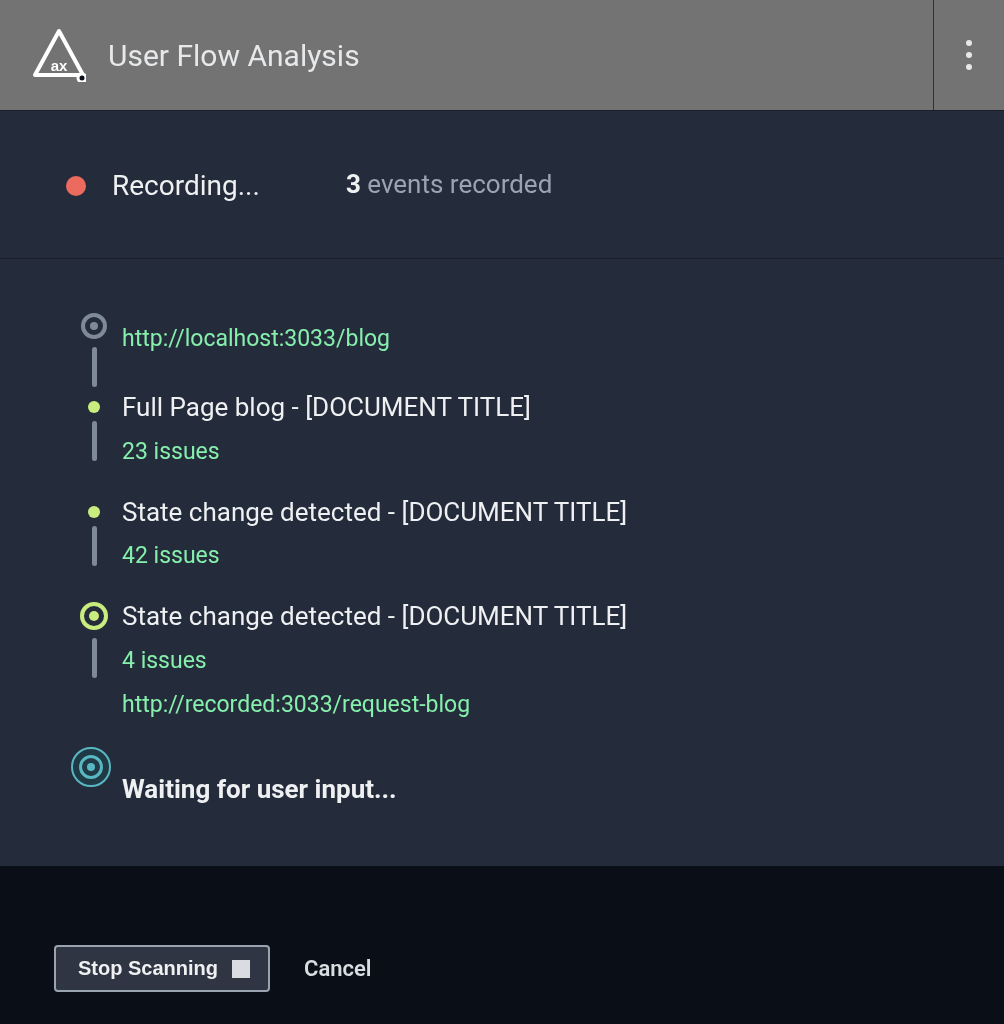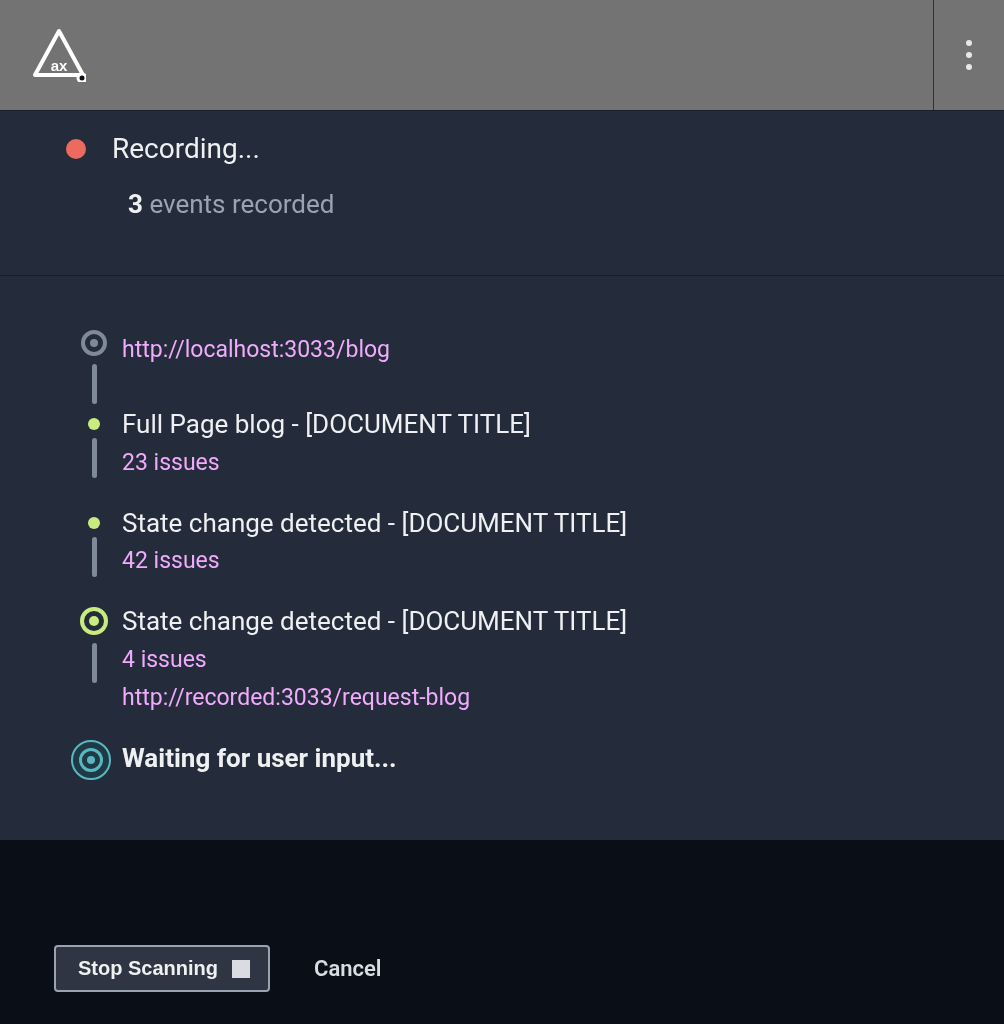--- a/index.html
+++ b/index.html
@@ -47,23 +47,23 @@
     align-items: center;
     justify-content: center;
     cursor: pointer;
   }
   .kebab { display:flex; flex-direction:column; gap:6px; }
   .kebab span { width:6px; height:6px; border-radius:50%; background:#e6e8ea; }
 
   
   .status {
     background: #242c3b;
-    padding: 21px 66px 56px 66px;
+    padding: 58px 66px 56px 66px;
     display: flex;
-    flex-direction: column;
+    flex-direction: row;
     gap: 24px;
     border-top: 1px solid #1a1f2b;
   }
   .status-row1 { display:flex; align-items:center; gap: 26px; }
   .rec-dot { width:20px; height:20px; border-radius:50%; background:#ec6a5e; }
   .status-title { font-size: 28px; font-weight: 400; color:#eef0f2; }
   .status-sub { font-size: 26px; color:#9aa3b0; margin-left: 62px; }
   .status-sub b { color:#eef0f2; font-weight:700; }
 
   .thin-rule { height:1px; background:#1a1f2b; }
@@ -76,22 +76,22 @@
   .tl-row { display:flex; align-items:flex-start; }
   .tl-gutter {
     width: 56px;
     flex: 0 0 56px;
     display:flex; flex-direction:column; align-items:center;
     position: relative;
   }
   .tl-body { flex:1; padding-bottom: 28px; }
   .tl-body.tight { padding-bottom: 0; }
   .tl-title { font-size: 26px; color:#eef0f2; line-height:1.25; }
-  .tl-title.bold { font-weight:700; }
-  .tl-sub   { font-size: 23px; color:#f0abfc; margin-top: 6px; line-height:1.4; }
+  .tl-title.bold { font-weight:700;margin-top:24px; }
+  .tl-sub   { font-size: 23px; color:#86efac; margin-top: 12px; line-height:1.4; }
 
   .bullet {
     width: 26px; height:26px; border-radius:50%;
     display:flex; align-items:center; justify-content:center;
     margin-top: 2px;
   }
   .bullet.ring-gray { border:4px solid #7f8a99; }
   .bullet.ring-gray::after{ content:""; width:8px;height:8px;border-radius:50%;background:#7f8a99; }
 
   .bullet.small-green {
@@ -125,21 +125,21 @@
     flex:1; margin-top:8px; margin-bottom:4px;
     min-height:40px;
   }
 
   
   .footer {
     position: absolute;
     left:0; right:8px; bottom:0;
     background:#0a0e16;
     padding: 32px 54px;
-    display:flex; align-items:center; gap: 44px;
+    display:flex; align-items:center; gap: 34px;
   }
   .stop-btn {
     border:2px solid #9aa3b0;
     background:#2f3542;
     color:#eef0f2;
     font-size:20px;
     font-weight:600;
     padding: 10px 18px 10px 22px;
     border-radius:4px;
     display:flex; align-items:center; gap:14px;
@@ -155,20 +155,21 @@
 <body>
 
 <div class="header">
   <div class="logo">
     <svg viewBox="0 0 54 54" width="54" height="54">
       <polygon points="27,3 51,47 3,47" fill="none" stroke="#ffffff" stroke-width="4" stroke-linejoin="round"></polygon>
       <text x="27" y="43" text-anchor="middle" font-size="15" font-family="Arial" font-weight="700" fill="#ffffff">ax</text>
       <circle cx="50" cy="50" r="4" fill="#0a0e16" stroke="#ffffff" stroke-width="3"></circle>
     </svg>
   </div>
+  <div class="title">User Flow Analysis</div>
   <div class="header-divider"></div>
   <div class="kebab-wrap">
     <div class="kebab">
       <span></span>
         <span></span>
         <span></span>
     </div>
   </div>
 </div>
 

